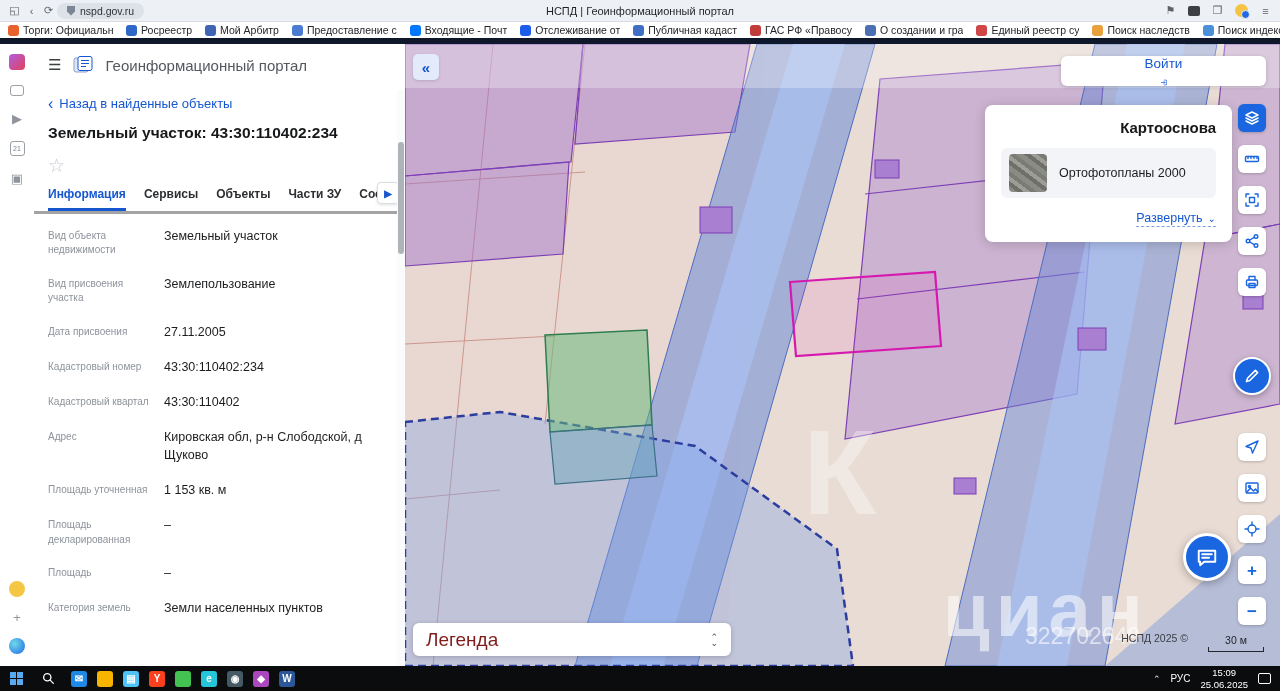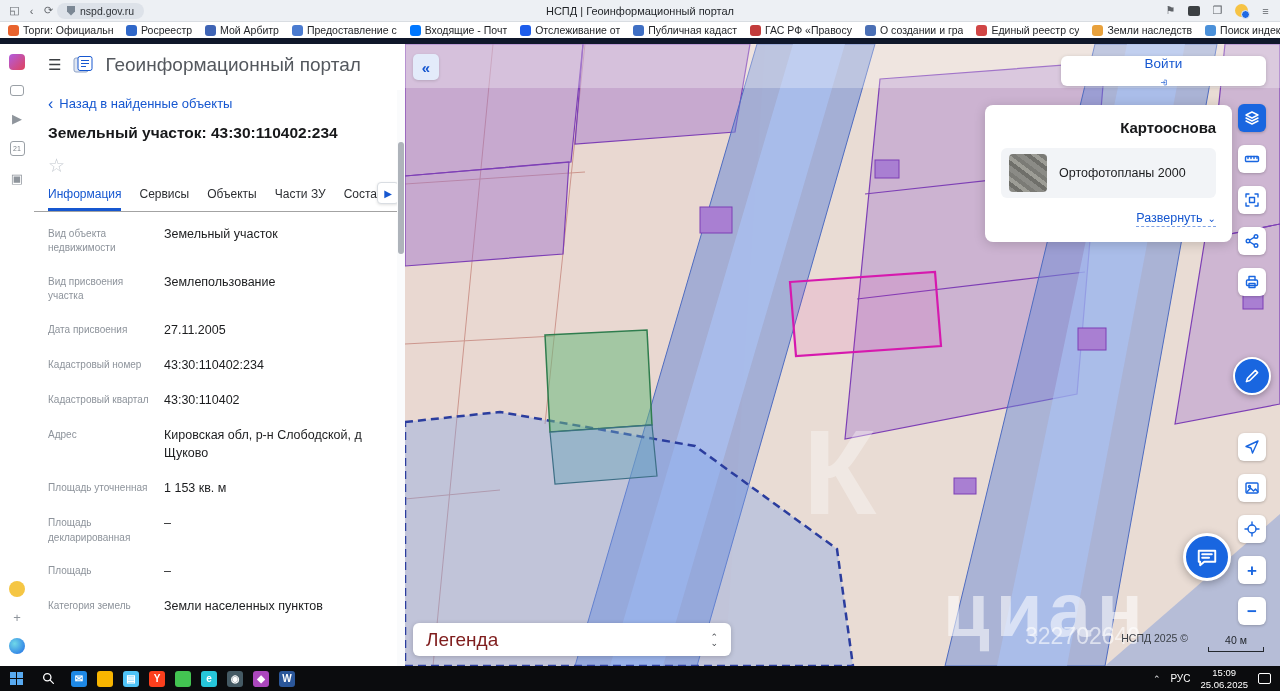--- a/index.html
+++ b/index.html
@@ -37,27 +37,27 @@
   .sb-cal { width:15px; height:15px; border:1.5px solid #9aa0a6; border-radius:3px; font-size:7px;
     color:#7d838a; display:flex; align-items:center; justify-content:center; }
   .sb-bottom { position:absolute; bottom:12px; display:flex; flex-direction:column; align-items:center; gap:13px; }
   .sb-yellow { width:16px; height:16px; border-radius:50%; background:#f5c644; }
   .sb-teal { width:16px; height:16px; border-radius:50%; background:radial-gradient(circle at 35% 35%,#6fd8e8,#1f6ae5); }
 
   
   .panel { width:371px; background:#fff; position:relative; overflow:hidden; flex:0 0 auto; }
   .panel-header { display:flex; align-items:center; gap:12px; height:42px; padding:0 14px; }
   .hamburger { font-size:15px; color:#3c4043; }
-  .header-title { font-size:19px; color:#54585e; }
+  .header-title { font-size:15px; color:#54585e; }
   .back-link { display:flex; align-items:center; gap:6px; color:#1657d0; font-size:13px; margin:10px 14px 0; }
   .back-chev { font-size:16px; line-height:10px; }
   .object-title { font-size:15.5px; font-weight:bold; color:#17181a; margin:13px 14px 0; }
   .star { margin:14px 14px 2px; color:#c3c8cf; font-size:19px; line-height:19px; }
-  .tabs-row { position:relative; border-bottom:1px solid #a3a3a3; margin-top:3px; padding:0 14px;
-    display:flex; gap:18px; overflow:hidden; }
+  .tabs-row { position:relative; border-bottom:3px solid #a3a3a3; margin-top:3px; padding:0 14px;
+    display:flex; gap:18px; overflow:hidden;font-weight:bold; }
   .tab { font-size:12px; color:#2d2f33; padding:9px 0 7px; white-space:nowrap; border-bottom:3px solid transparent; }
   .tab.active { color:#1657d0; border-bottom-color:#1657d0; }
   .tabs-more { position:absolute; right:6px; top:4px; width:22px; height:22px; border:1px solid #d9dde2;
     border-radius:4px; background:#fff; color:#1657d0; display:flex; align-items:center; justify-content:center;
     font-size:10px; box-shadow:0 1px 3px rgba(0,0,0,.12); }
   .fields { padding:4px 14px 0; }
   .field-row { display:grid; grid-template-columns:102px 1fr; column-gap:14px; padding:8.5px 0; }
   .f-label { font-size:10px; color:#8d939b; line-height:1.45; padding-top:2px; }
   .f-value { font-size:12.5px; color:#1c1d1f; line-height:1.45; }
   .panel-scroll-track { position:absolute; right:0; top:46px; bottom:0; width:8px; background:#fafbfc; }
@@ -195,21 +195,21 @@
       <span class="bm-label">О создании и гра</span>
     </div>
 
     <div class="bm">
       <span class="bm-ico" style="background: rgb(208, 69, 69);"></span>
       <span class="bm-label">Единый реестр су</span>
     </div>
 
     <div class="bm">
       <span class="bm-ico" style="background: rgb(232, 161, 60);"></span>
-      <span class="bm-label">Земли наследств</span>
+      <span class="bm-label">Поиск наследств</span>
     </div>
 
     <div class="bm">
       <span class="bm-ico" style="background: rgb(74, 144, 217);"></span>
       <span class="bm-label">Поиск индекса —</span>
     </div>
 
   </div>
 
 <div class="content">
@@ -487,21 +487,21 @@
     <div class="legend-bar">
       <span class="legend-label">Легенда</span>
       <span class="legend-chevrons">
           <span>⌃</span>
           <span>⌄</span>
         </span>
     </div>
 
     <div class="map-copyright">НСПД 2025 ©</div>
     <div class="map-scale">
-      <span>40 м</span>
+      <span>30 м</span>
       <div class="scale-line"></div>
     </div>
   </div>
 </div>
 
 <div class="taskbar">
   <div class="tb-btn">
     <span class="win">
         <span></span>
         <span></span>

